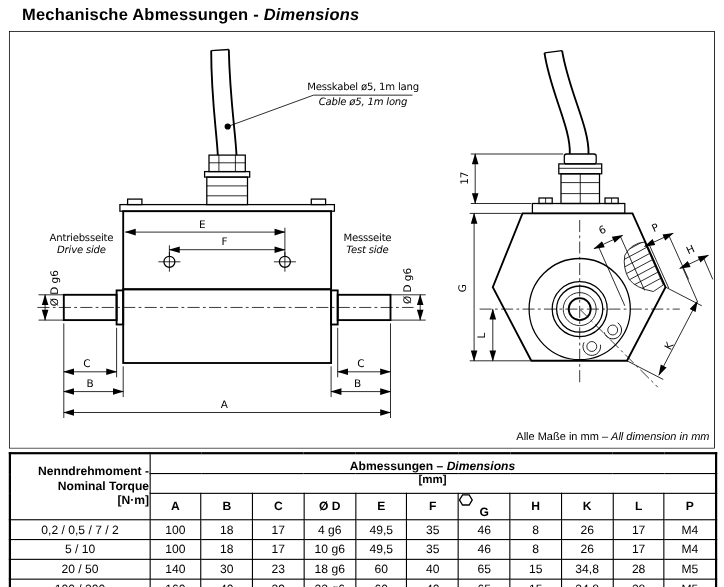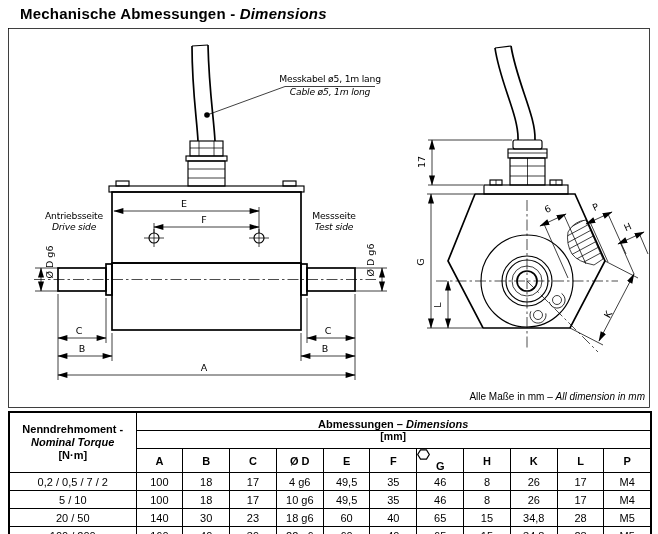--- a/index.html
+++ b/index.html
@@ -16,22 +16,22 @@
   .cl{stroke:#000;stroke-width:0.7;fill:none;stroke-dasharray:11 3 2.5 3;}
   text.dt{font-family:"DejaVu Sans",sans-serif;font-size:9.5px;fill:#000;text-anchor:middle;}
   text.an{font-family:"DejaVu Sans",sans-serif;font-size:9.2px;fill:#000;text-anchor:middle;letter-spacing:-0.2px;}
   text.en{font-style:italic;}
   
   table.dims{border-collapse:collapse;table-layout:fixed;width:642px;margin-top:3px;
              font-size:11px;text-align:center;}
   table.dims td{border:1px solid #000;padding:0;height:17px;overflow:hidden;white-space:nowrap;}
   table.dims{border:2px solid #000;}
   td.c-torque{border-right:3px double #000;border-bottom:3px double #000;font-weight:bold;
-              vertical-align:middle;line-height:13px;}
-  td.c-torque .it{font-style:italic;}
+              vertical-align:middle;line-height:13px;text-align:right;}
+  td.c-torque .it{}
   td.c-span{border-bottom:none;font-weight:bold;height:18px;vertical-align:bottom;}
   td.c-span .it{font-style:italic;}
   td.c-mm{border-top:none;border-bottom:none;height:11px;font-weight:bold;font-size:10.5px;line-height:11px;vertical-align:top;}
   td.c-letter{border-top:none;border-bottom:3px double #000;font-weight:bold;height:14px;}
   td.c-letter svg{vertical-align:-1px;margin-right:2px;}
   td.c-tq{border-right:3px double #000;}
 </style>
 </head>
 <body>
 

